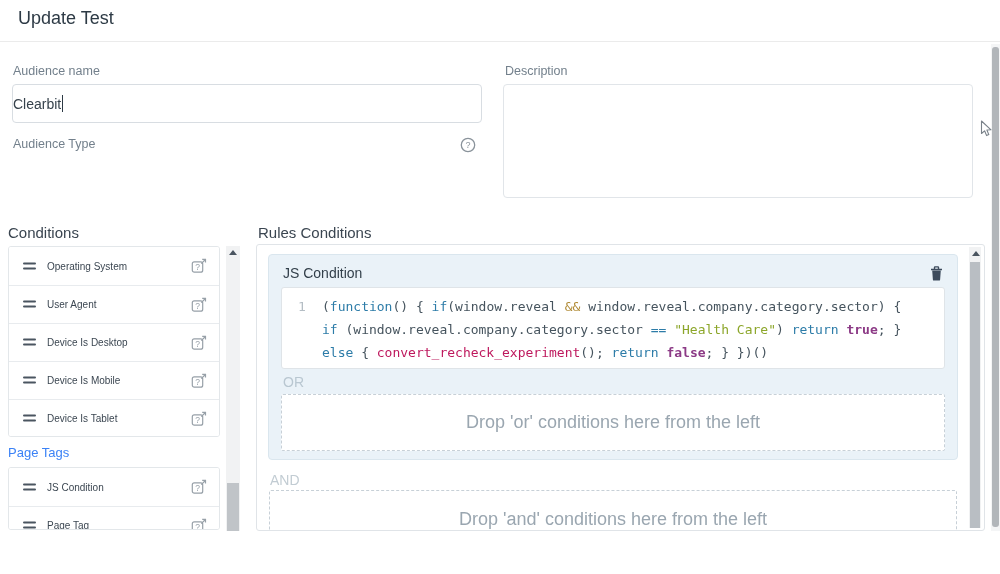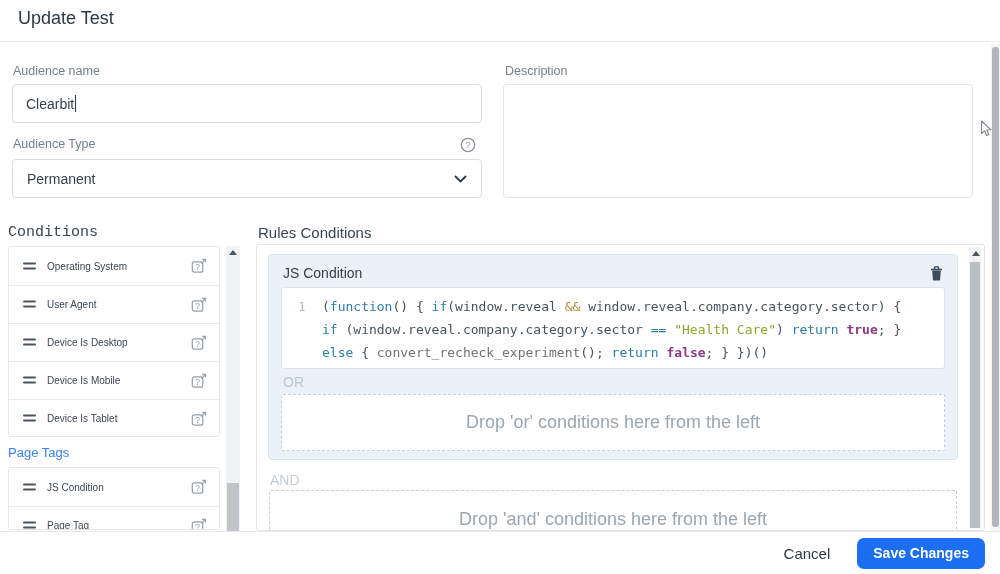--- a/index.html
+++ b/index.html
@@ -12,35 +12,35 @@
   .title-divider { position:absolute; left:0; top:41px; width:1000px; height:1px; background:#ebebeb; }
 
   
   .field-label { position:absolute; font-size:12.5px; color:#73808c; }
   .lbl-name { left:13px; top:64px; }
   .lbl-type { left:13px; top:137px; }
   .lbl-desc { left:505px; top:64px; }
 
   .text-input { position:absolute; left:12px; top:84px; width:470px; height:39px;
     border:1px solid #d8dde2; border-radius:4px; background:#fff; display:flex; align-items:center;
-    padding-left:13px; font-size:14px; color:#36424c; }
+    font-size:14px; color:#36424c; }
   .caret { display:inline-block; width:1px; height:17px; background:#2d3a45; margin-left:1px; }
 
   .select-input { position:absolute; left:12px; top:159px; width:470px; height:39px;
     border:1px solid #d8dde2; border-radius:4px; background:#fff; display:flex; align-items:center;
     padding:0 14px; font-size:14px; color:#36424c; cursor:pointer; }
   .select-input .chev { margin-left:auto; }
 
   .textarea-input { position:absolute; left:503px; top:84px; width:470px; height:114px;
     border:1px solid #e1e5e9; border-radius:4px; background:#fff; }
 
   .help-circle { position:absolute; left:460px; top:137px; }
 
   
-  .cond-title { position:absolute; left:8px; top:224px; font-size:15px; color:#3a4550;font-family:Liberation Mono, monospace; }
+  .cond-title { position:absolute; left:8px; top:224px; font-size:15px; color:#3a4550; }
   .cond-list { position:absolute; left:8px; width:212px; border:1px solid #e3e7ea; border-radius:3px;
     background:#fff; overflow:hidden; }
   .cond-list-1 { top:246px; height:191px; }
   .cond-list-2 { top:467px; height:63px; }
   .cond-row { height:38px; display:flex; align-items:center; padding:0 12px 0 14px; background:#fff;
     border-top:1px solid #e8ebee; cursor:grab; }
   .cond-row:first-child { border-top:none; }
   .cond-row .drag { margin-right:10px; flex:0 0 auto; display:flex; }
   .cond-row .lab { font-size:10px; color:#3c4752; flex:1 1 auto; white-space:nowrap; overflow:hidden; }
   .cond-row .help { flex:0 0 auto; display:flex; cursor:pointer; }
@@ -66,21 +66,21 @@
   .code-block { position:absolute; left:12px; right:12px; top:32px; height:82px;
     background:#fff; border:1px solid #dfe4e8; border-radius:3px; padding:7px 8px 0 0; overflow:hidden; }
   .code-wrap { display:flex; font-family:"DejaVu Sans Mono", monospace; font-size:13px; line-height:23px; }
   .gutter { flex:0 0 40px; text-align:center; color:#b4bdc4; }
   .code-lines { flex:1 1 auto; color:#46545e; white-space:pre; }
   .tok-p   { color:#46545e; }
   .tok-kw  { color:#2d7ca8; }
   .tok-op  { color:#b08a35; }
   .tok-str { color:#8ca62a; }
   .tok-bool{ color:#8c3a86; font-weight:bold; }
-  .tok-fn  { color:#737373; }
+  .tok-fn  { color:#be185d; }
 
   .or-label { position:absolute; left:14px; top:119px; font-size:14px; color:#b9c7d1; }
   .dropzone { border:1px dashed #c7d0d7; border-radius:2px; background:#fff;
     display:flex; align-items:center; justify-content:center; font-size:18px; color:#9aa6b0; }
   .or-zone { position:absolute; left:12px; right:12px; top:139px; height:57px; }
 
   .and-label { position:absolute; left:13px; top:227px; font-size:14px; color:#c2ccd3; }
   .and-zone { position:absolute; left:12px; top:245px; width:688px; height:58px; }
 
   
@@ -116,28 +116,20 @@
       <span class="caret"></span>
   </div>
 
   <div class="field-label lbl-type">Audience Type</div>
   <span class="help-circle">
     <svg width="16" height="16" viewBox="0 0 16 16">
         <circle cx="8" cy="8" r="6.7" fill="none" stroke="#8a939b" stroke-width="1.3"></circle>
         <text x="8" y="11.3" text-anchor="middle" font-size="9" fill="#8a939b" font-family="Liberation Sans, sans-serif">?</text>
       </svg>
   </span>
-  <div class="select-input">
-    <span>Permanent</span>
-    <span class="chev">
-      <svg width="13" height="9" viewBox="0 0 13 9">
-          <path d="M1.5 1.5 L6.5 6.5 L11.5 1.5" fill="none" stroke="#2d3a45" stroke-width="1.8" stroke-linecap="round"></path>
-        </svg>
-    </span>
-  </div>
 
   <div class="field-label lbl-desc">Description</div>
   <div class="textarea-input"></div>
 
   <div class="cond-title">Conditions</div>
   <div class="cond-list cond-list-1">
       <div class="cond-row">
         <span class="drag">
           <svg width="14" height="9" viewBox="0 0 14 9">
             <rect y="0.5" width="13" height="2" rx="1" fill="#4a5560"></rect>
@@ -304,18 +296,14 @@
   <div class="main-scroll">
     <span class="main-thumb"></span>
   </div>
 
   <span class="mouse-cursor">
     <svg width="14" height="18" viewBox="0 0 14 18">
         <path d="M1.5 1 L1.5 13.5 L4.6 10.8 L6.6 15.6 L8.8 14.6 L6.9 10 L11 9.8 Z" fill="#fff" stroke="#7a828a" stroke-width="1.1" stroke-linejoin="round"></path>
       </svg>
   </span>
 
-  <div class="footer">
-    <button class="cancel-btn">Cancel</button>
-    <button class="save-btn">Save Changes</button>
-  </div>
 
 </div>
 
 </body></html>

